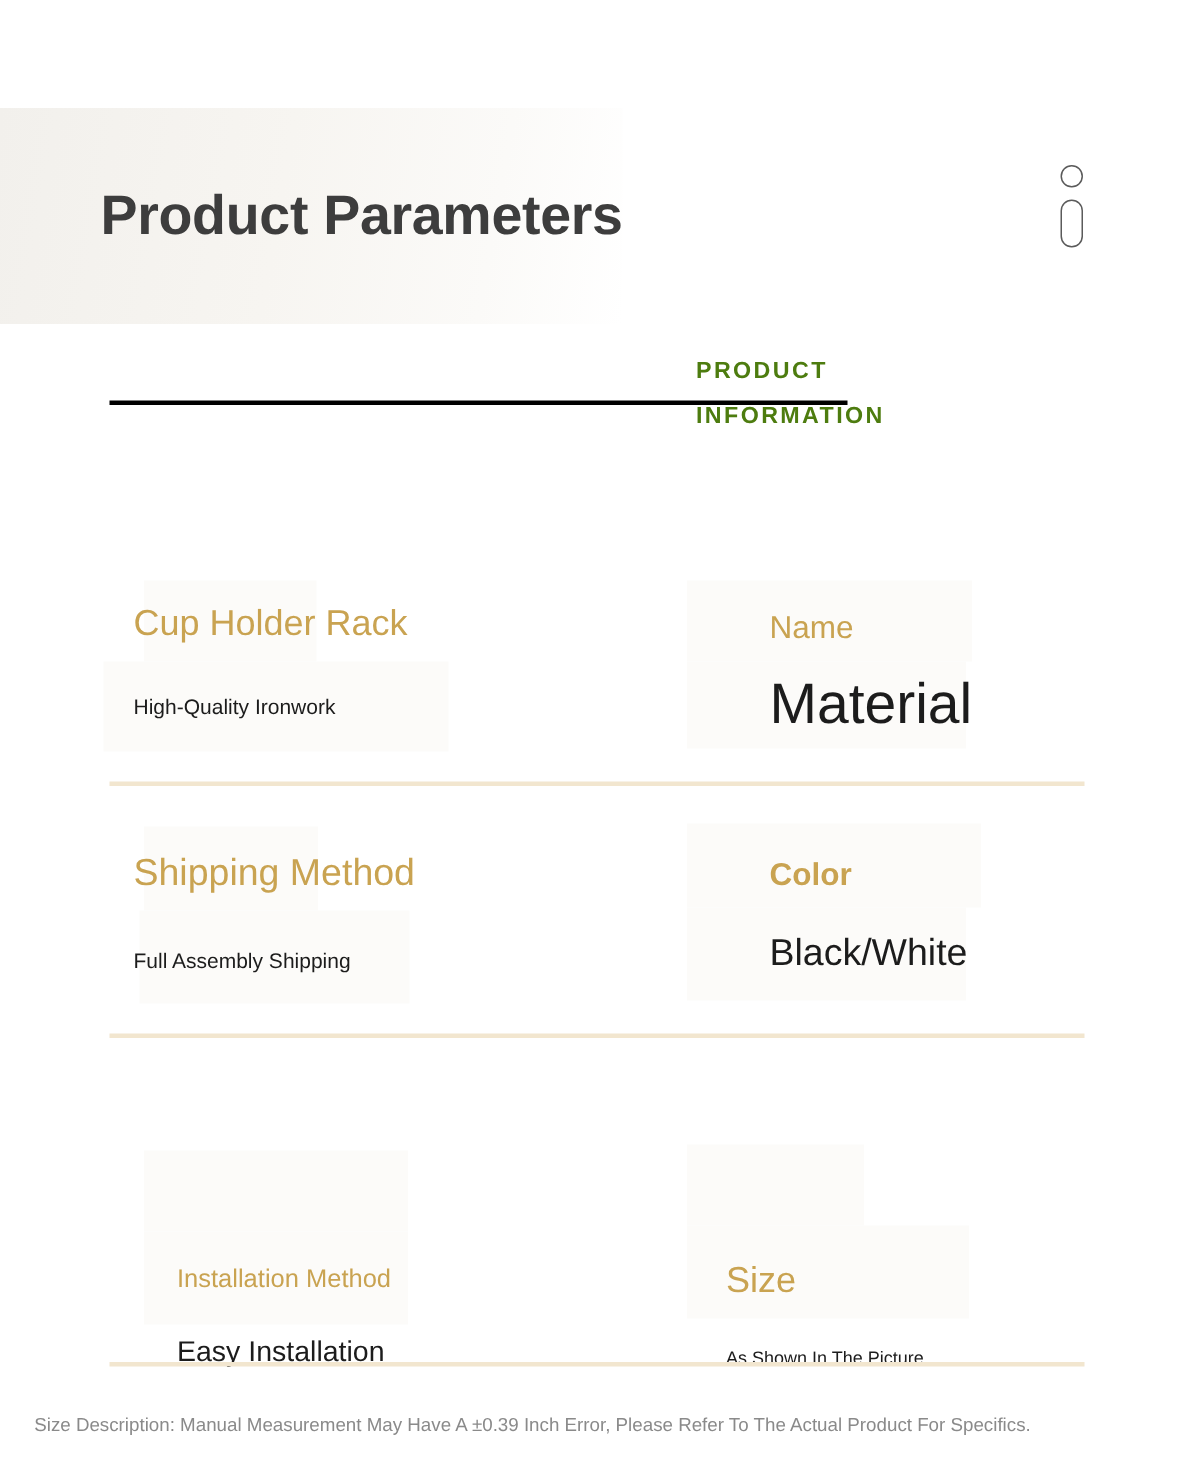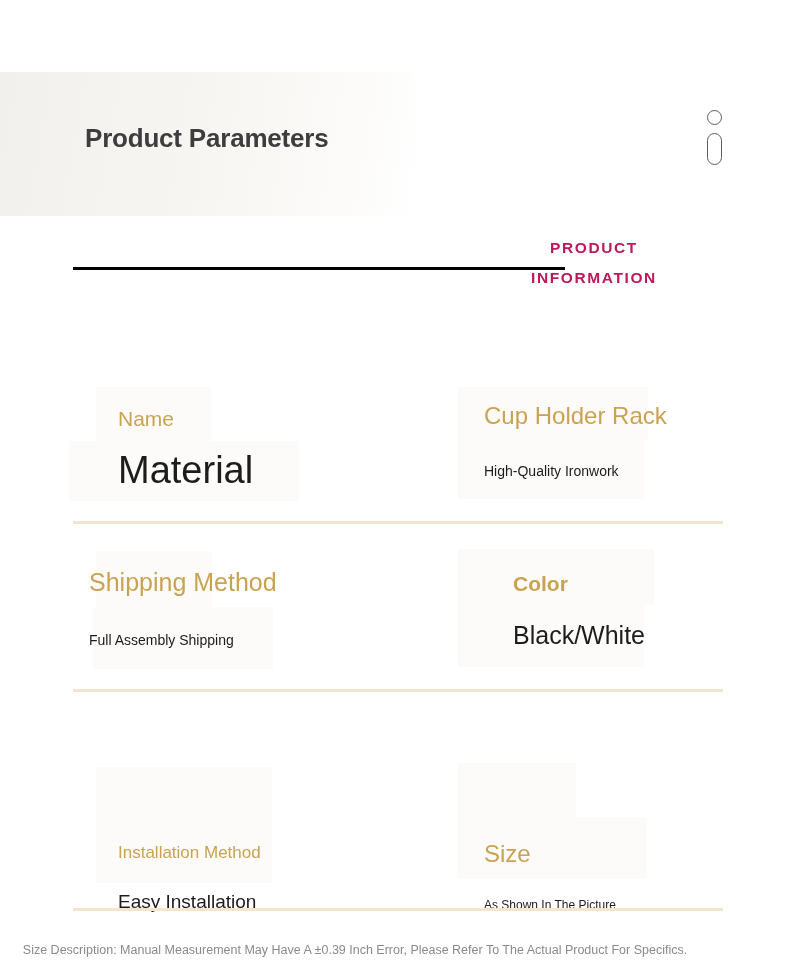--- a/index.html
+++ b/index.html
@@ -24,23 +24,23 @@
   .header-band {
     position: absolute;
     left: 0;
     top: 72px;
     width: 415px;
     height: 144px;
     background: linear-gradient(100deg, #f2f0ec 0%, #f7f5f1 45%, #fbfaf8 78%, #ffffff 100%);
   }
   .header-title {
     position: absolute;
-    left: 85px;
+    left: 67px;
     top: 125px;
-    font-size: 26px;
+    font-size: 37px;
     font-weight: bold;
     color: #3d3d3d;
     letter-spacing: -0.2px;
     line-height: 1;
     white-space: nowrap;
     text-align: center;
   }
 
   
   .header-icon {
@@ -82,24 +82,24 @@
     top: 37px;
     width: 492px;
     height: 3px;
     background: #000000;
   }
   .section-kicker {
     position: absolute;
     right: 66px;
     top: 3px;
     width: 260px;
-    text-align: center;
+    text-align: left;
     font-size: 15.5px;
     font-weight: bold;
-    color: #be185d;
+    color: #4d7c0f;
     letter-spacing: 1.6px;
     line-height: 30px;
   }
   .section-kicker span {
     display: block;
   }
 
   
   .spec-table {
     position: absolute;
@@ -204,27 +204,27 @@
 </div>
 
 <div class="spec-table">
 
   <div class="spec-row r1">
     <div class="wm" style="left:96px; top:32px; width:115px; height:54px;"></div>
     <div class="wm" style="left:69px; top:86px; width:230px; height:60px;"></div>
     <div class="wm" style="left:458px; top:32px; width:190px; height:54px;"></div>
     <div class="wm" style="left:458px; top:86px; width:186px; height:58px;"></div>
 
+    <div class="spec-col right">
+      <div class="spec-label">Cup Holder Rack</div>
+      <div class="spec-value">High-Quality Ironwork</div>
+    </div>
     <div class="spec-col left">
       <div class="spec-label">Name</div>
       <div class="spec-value">Material</div>
-    </div>
-    <div class="spec-col right">
-      <div class="spec-label">Cup Holder Rack</div>
-      <div class="spec-value">High-Quality Ironwork</div>
     </div>
   </div>
   <div class="spec-divider d1"></div>
 
   <div class="spec-row r2">
     <div class="wm" style="left:96px; top:28px; width:116px; height:56px;"></div>
     <div class="wm" style="left:93px; top:84px; width:180px; height:62px;"></div>
     <div class="wm" style="left:458px; top:26px; width:196px; height:56px;"></div>
     <div class="wm" style="left:458px; top:82px; width:186px; height:62px;"></div>
 

